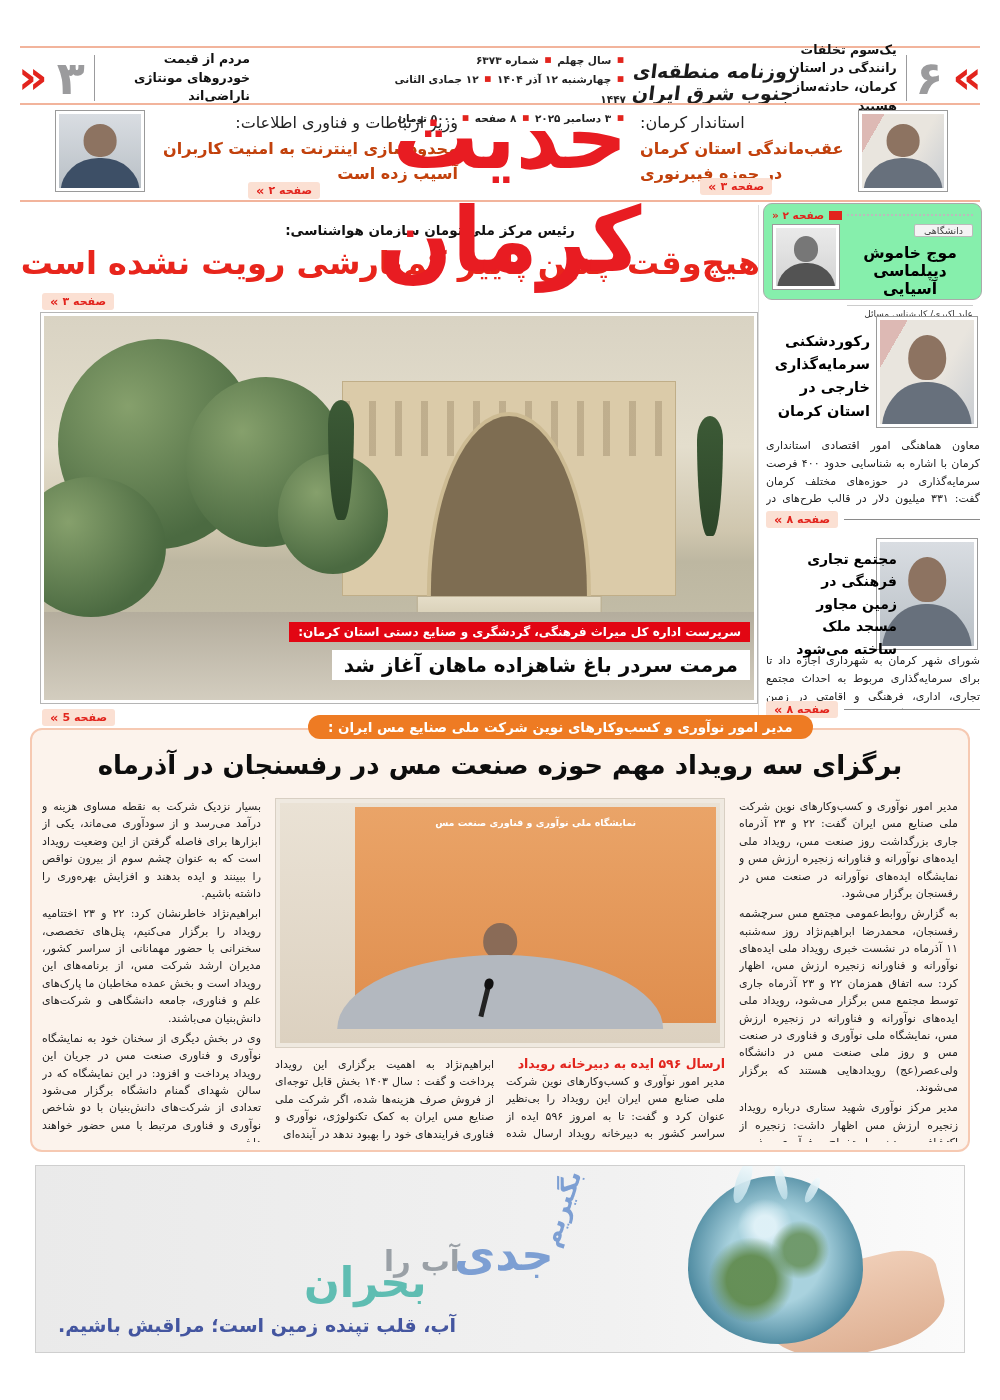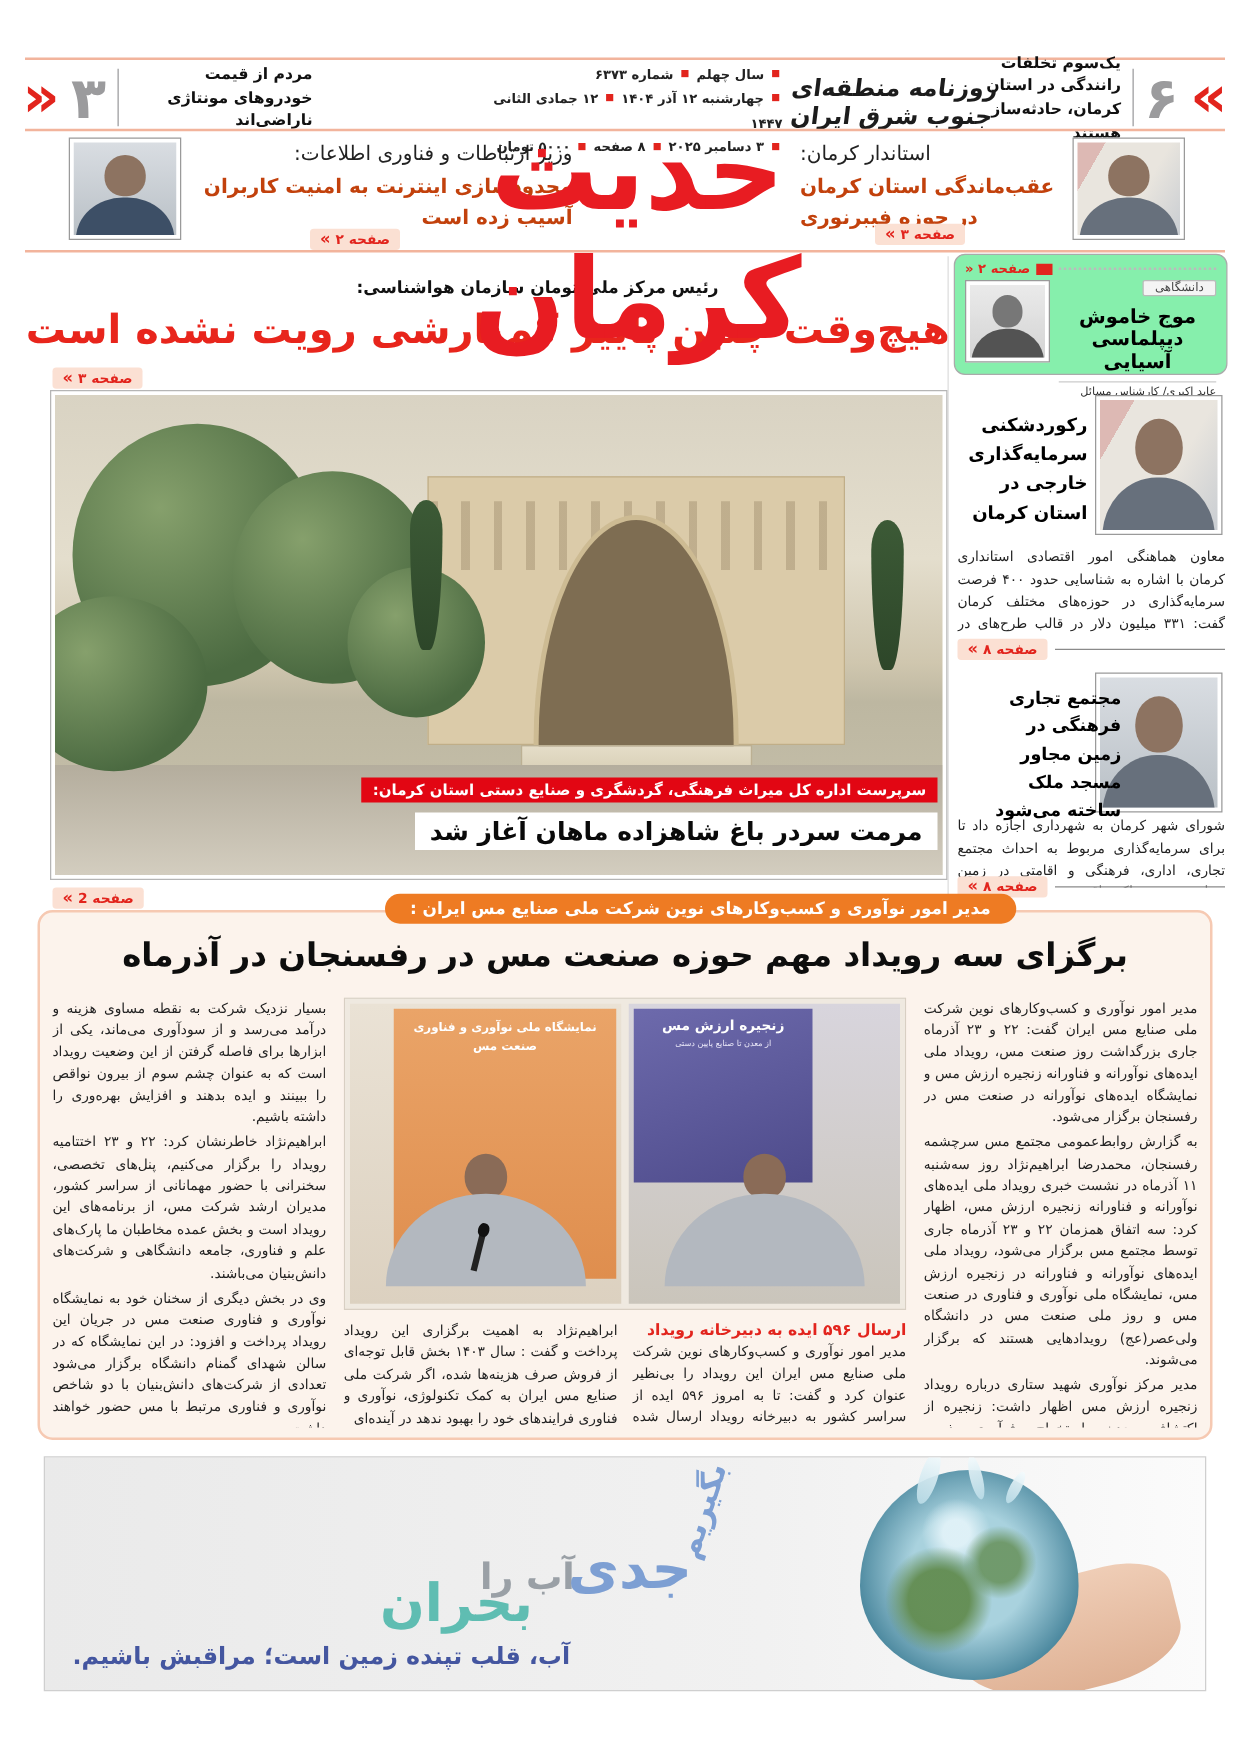--- a/index.html
+++ b/index.html
@@ -281,50 +281,39 @@
     <div class="tree" style="left:-4%;top:42%;width:150px;height:140px;"></div>
     <div class="cypress" style="left:40%;top:22%;"></div>
     <div class="cypress" style="left:92%;top:26%;"></div>
     <div class="cap-red">سرپرست اداره کل میراث فرهنگی، گردشگری و صنایع دستی استان کرمان:</div>
     <div class="cap-white">مرمت سردر باغ شاهزاده ماهان آغاز شد</div>
   </div>
 </div>
 <div class="abs" style="left:42px;top:707px;">
   <span class="ptag">
       <span class="ch">«</span>
-      <span>صفحه 2</span>
+      <span>صفحه 5</span>
     </span>
 </div>
 
 <div class="mid-box" style="left:30px;top:728px;width:940px;height:424px;"></div>
 <div class="mid-pill" style="left:308px;top:715px;">مدیر امور نوآوری و کسب‌وکارهای نوین شرکت ملی صنایع مس ایران :</div>
 <div class="mid-headline" style="left:80px;top:750px;width:840px;">برگزای سه رویداد مهم حوزه صنعت مس در رفسنجان در آذرماه</div>
 
 <div class="mid-cols" style="left:42px;top:798px;width:916px;height:344px;">
 
   <div class="mcol">
     <p class="para">مدیر امور نوآوری و کسب‌وکارهای نوین شرکت ملی صنایع مس ایران گفت: ۲۲ و ۲۳ آذرماه جاری بزرگداشت روز صنعت مس، رویداد ملی ایده‌های نوآورانه و فناورانه زنجیره ارزش مس و نمایشگاه ایده‌های نوآورانه در صنعت مس در رفسنجان برگزار می‌شود.</p>
     <p class="para">به گزارش روابط‌عمومی مجتمع مس سرچشمه رفسنجان، محمدرضا ابراهیم‌نژاد روز سه‌شنبه ۱۱ آذرماه در نشست خبری رویداد ملی ایده‌های نوآورانه و فناورانه زنجیره ارزش مس، اظهار کرد: سه اتفاق همزمان ۲۲ و ۲۳ آذرماه جاری توسط مجتمع مس برگزار می‌شود، رویداد ملی ایده‌های نوآورانه و فناورانه در زنجیره ارزش مس، نمایشگاه ملی نوآوری و فناوری در صنعت مس و روز ملی صنعت مس در دانشگاه ولی‌عصر(عج) رویدادهایی هستند که برگزار می‌شوند.</p>
     <p class="para">مدیر مرکز نوآوری شهید ستاری درباره رویداد زنجیره ارزش مس اظهار داشت: زنجیره از اکتشاف معدن، استخراج، فرآوری، ذوب، پالایشگاه و محصولی که به بازار عرضه می‌شود را دربرمی‌گیرد.</p>
 
   </div>
 
   <div class="mid-center">
     <div class="press">
-      <div class="pane pane-l">
-        <div class="ban-purple">
-          <div class="bt">زنجیره ارزش مس</div>
-          <div class="bs">از معدن تا صنایع پایین دستی</div>
-        </div>
-
-        <div class="sil">
-            <div class="head"></div>
-            <div class="torso"></div>
-          </div>
-      </div>
       <div class="pane pane-r">
         <div class="ban-orange">
           <div class="bt">نمایشگاه ملی نوآوری و فناوری صنعت مس</div>
         </div>
         <div class="sil">
             <div class="head"></div>
             <div class="torso"></div>
           </div>
         <div class="mic"></div>
       </div>

